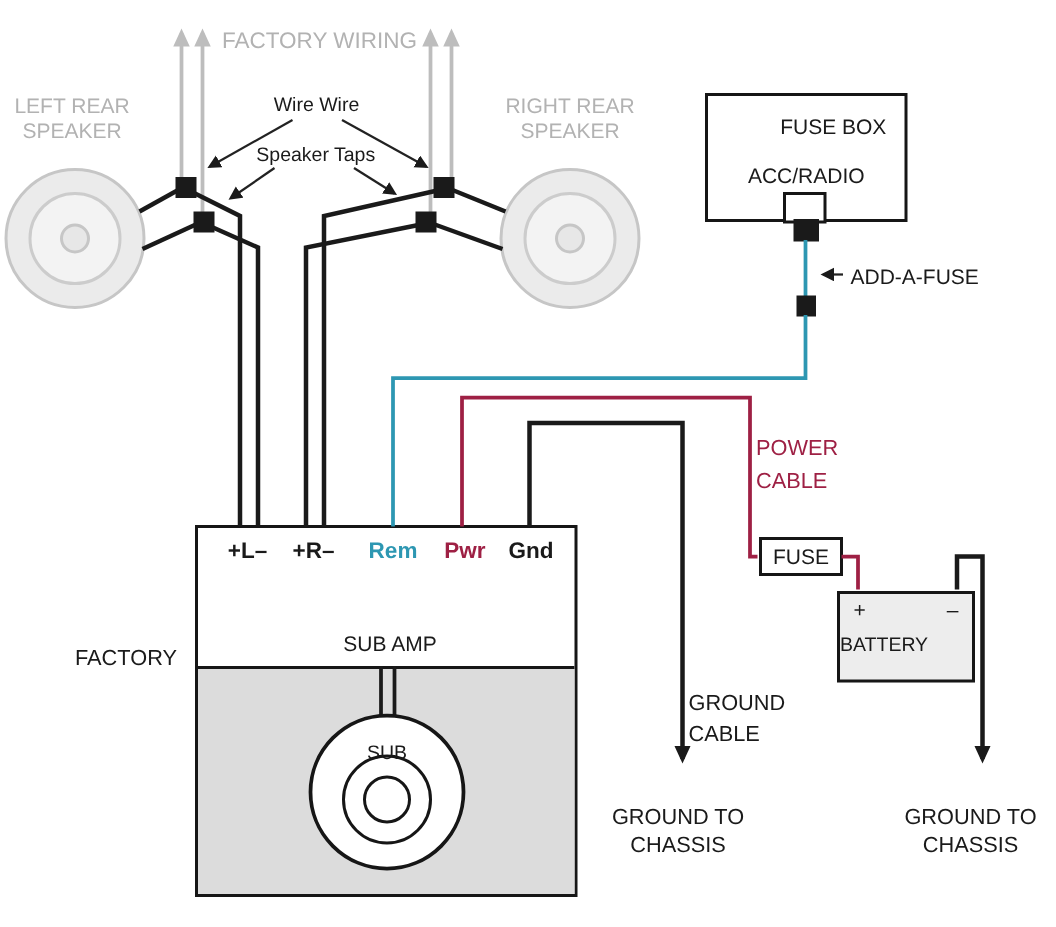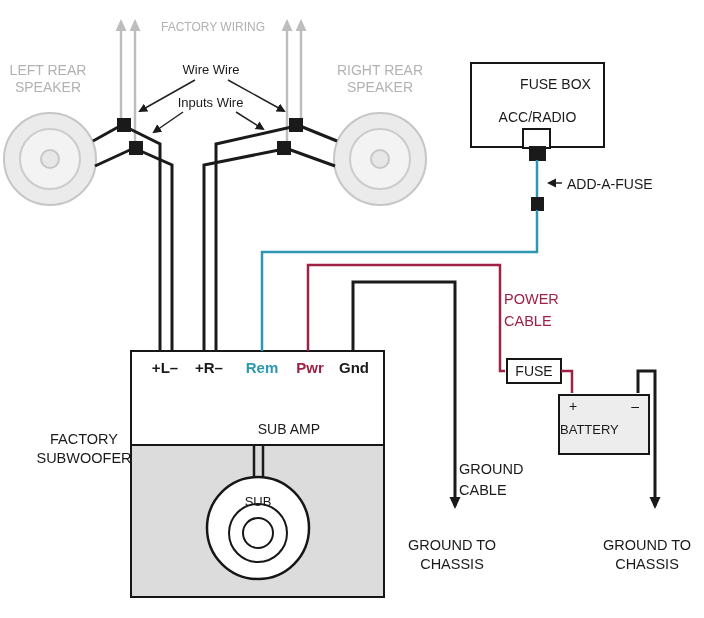--- a/index.html
+++ b/index.html
@@ -17,21 +17,21 @@
   .lbl{position:absolute;white-space:nowrap;line-height:1.22;z-index:3}
   .lbl span{display:block}
   .c{text-align:center}
   .gray{color:var(--gray-label)}
   .teal{color:var(--remote-teal)}
   .red{color:var(--power-red)}
   .box{position:absolute;border:2px solid #161616;background:#fff;z-index:1}
   svg.wires{position:absolute;left:0;top:0;z-index:2;pointer-events:none}
 
   
-  .factory{left:139px;top:19px;width:148px;font-size:12px;line-height:17px}
+  .factory{left:139px;top:19px;width:148px;font-size:15px;line-height:17px}
   .spk-lbl-left{left:2px;top:62px;width:92px;font-size:14px;line-height:17px}
   .spk-lbl-right{left:334px;top:62px;width:92px;font-size:14px;line-height:17px}
   .wiretaps{left:170px;top:62px;width:82px;font-size:13px}
   .spkwire{left:163px;top:95px;width:95px;font-size:13px}
 
   
   .fusebox{left:470px;top:62px;width:135px;height:86px}
   .fusebox .title{position:absolute;left:18px;top:12px;width:100%;text-align:center;font-size:14px}
   .fusebox .slot{position:absolute;left:0;top:45px;width:100%;text-align:center;font-size:14px}
   .addafuse{left:567px;top:176px;font-size:14px}
@@ -45,21 +45,21 @@
   .battery .plus{position:absolute;left:9px;top:2px;font-size:14px}
   .battery .minus{position:absolute;right:9px;top:2px;font-size:14px}
   .battery .title{position:absolute;left:0;top:26px;width:100%;font-size:13px}
 
   
   .amp{left:130px;top:350px;width:255px;height:248px}
   .amp-gray{position:absolute;left:0;right:0;top:92px;bottom:0;background:var(--amp-gray);border-top:2px solid #161616}
   .term{position:absolute;top:7px;transform:translateX(-50%);font-size:15px;font-weight:600;white-space:nowrap}
   .t0{left:33px}.t1{left:77px}.t2{left:130px}.t3{left:178px}.t4{left:222px}
   .spklevel{position:absolute;left:13px;top:30px;width:90px;text-align:center;font-size:13px;line-height:16px}
-  .subamp{position:absolute;left:68px;top:69px;width:120px;text-align:right;font-size:14px}
+  .subamp{position:absolute;left:68px;top:69px;width:120px;text-align:center;font-size:14px}
   .subtxt{left:236px;top:494px;width:44px;font-size:13px}
   .powered{left:34px;top:430px;width:100px;font-size:14.5px;line-height:19px}
 
   
   .gndcable{left:459px;top:459px;font-size:14.5px;line-height:21px}
   .gnd-amp{left:401px;top:536px;width:102px;font-size:14.5px;line-height:19px}
   .gnd-bat{left:595px;top:536px;width:104px;font-size:14.5px;line-height:19px}
 
   
   .wire-gray{stroke:var(--wire-gray);stroke-width:2.5;fill:none}
@@ -203,32 +203,31 @@
     <span>LEFT REAR</span>
     <span>SPEAKER</span>
   </div>
 
   <div class="lbl spk-lbl-right c gray">
     <span>RIGHT REAR</span>
     <span>SPEAKER</span>
   </div>
 
   <div class="lbl wiretaps c">Wire Wire</div>
-  <div class="lbl spkwire c">Inputs Wire</div>
+  <div class="lbl spkwire c">Speaker Taps</div>
 
   <div class="lbl addafuse">ADD-A-FUSE</div>
 
   <div class="lbl powercable red">
     <span>POWER</span>
     <span>CABLE</span>
   </div>
 
   <div class="lbl powered c">
     <span>FACTORY</span>
-    <span>SUBWOOFER</span>
   </div>
 
   <div class="lbl subtxt c">SUB</div>
 
   <div class="lbl gndcable">
     <span>GROUND</span>
     <span>CABLE</span>
   </div>
 
   <div class="lbl gnd-amp c">

